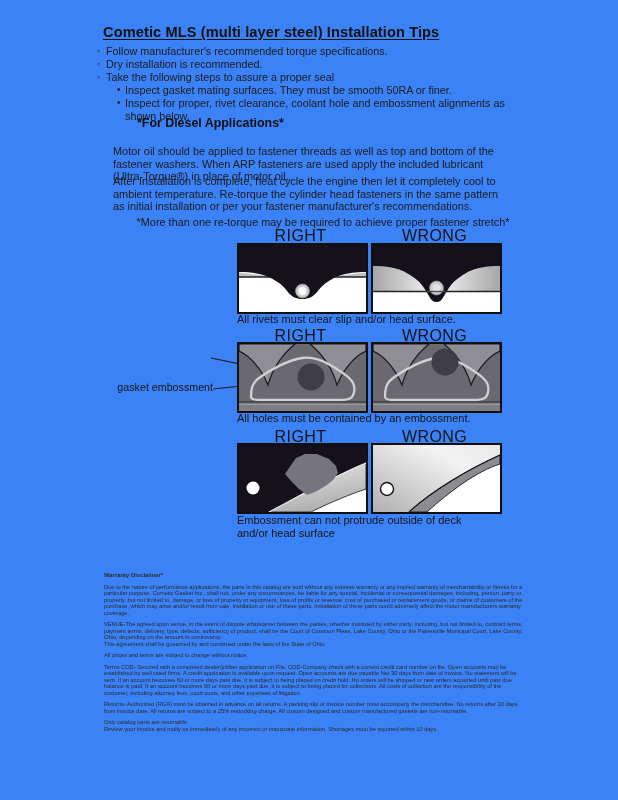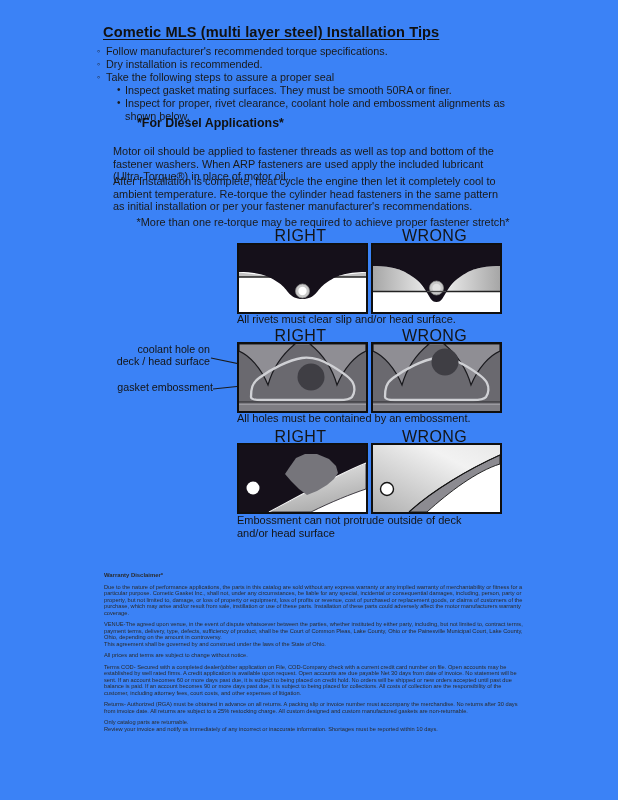--- a/index.html
+++ b/index.html
@@ -78,22 +78,20 @@
       <circle cx="63.5" cy="43" r="4.2" fill="#e2e2e2"></circle>
       <line x1="54" y1="46.5" x2="73" y2="46.5" stroke="#4a4a4a" stroke-width="1.3"></line>
     </svg>
   </div>
 
   <div class="abs caption" style="left:237px;top:313px;width:280px;">All rivets must clear slip and/or head surface.</div>
 
   <div class="abs dg-label" style="left:237px;top:327px;width:127px;">RIGHT</div>
   <div class="abs dg-label" style="left:371px;top:327px;width:127px;">WRONG</div>
 
-  <div class="abs callout" style="left:96px;top:343px;width:114px;">coolant hole on
-deck / head surface</div>
   <div class="abs callout" style="left:96px;top:381px;width:117px;">gasket embossment</div>
 
   <svg class="abs" style="left:205px;top:342px;" width="110" height="55" viewBox="0 0 110 55">
     <line x1="6" y1="16" x2="97" y2="35" stroke="#1a1a1a" stroke-width="1.1"></line>
     <line x1="8" y1="47" x2="56" y2="42" stroke="#1a1a1a" stroke-width="1.1"></line>
   </svg>
 
   <div class="abs panel" style="left:237px;top:342px;">
     <svg width="127" height="67" viewBox="0 0 127 67">
       <rect width="127" height="67" fill="#6a696f"></rect>

